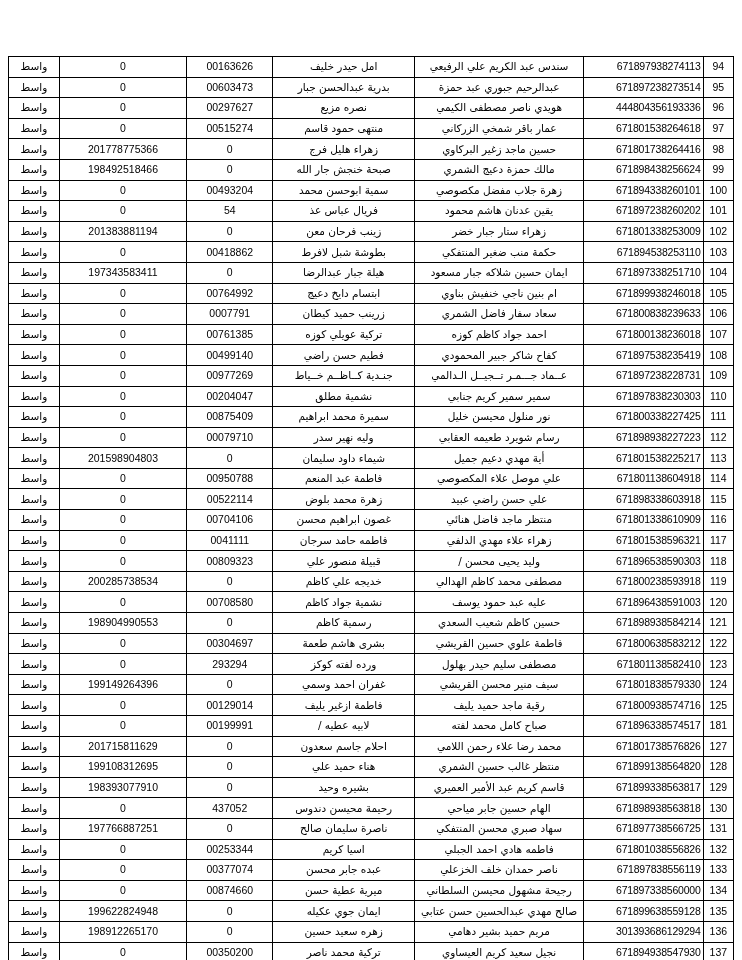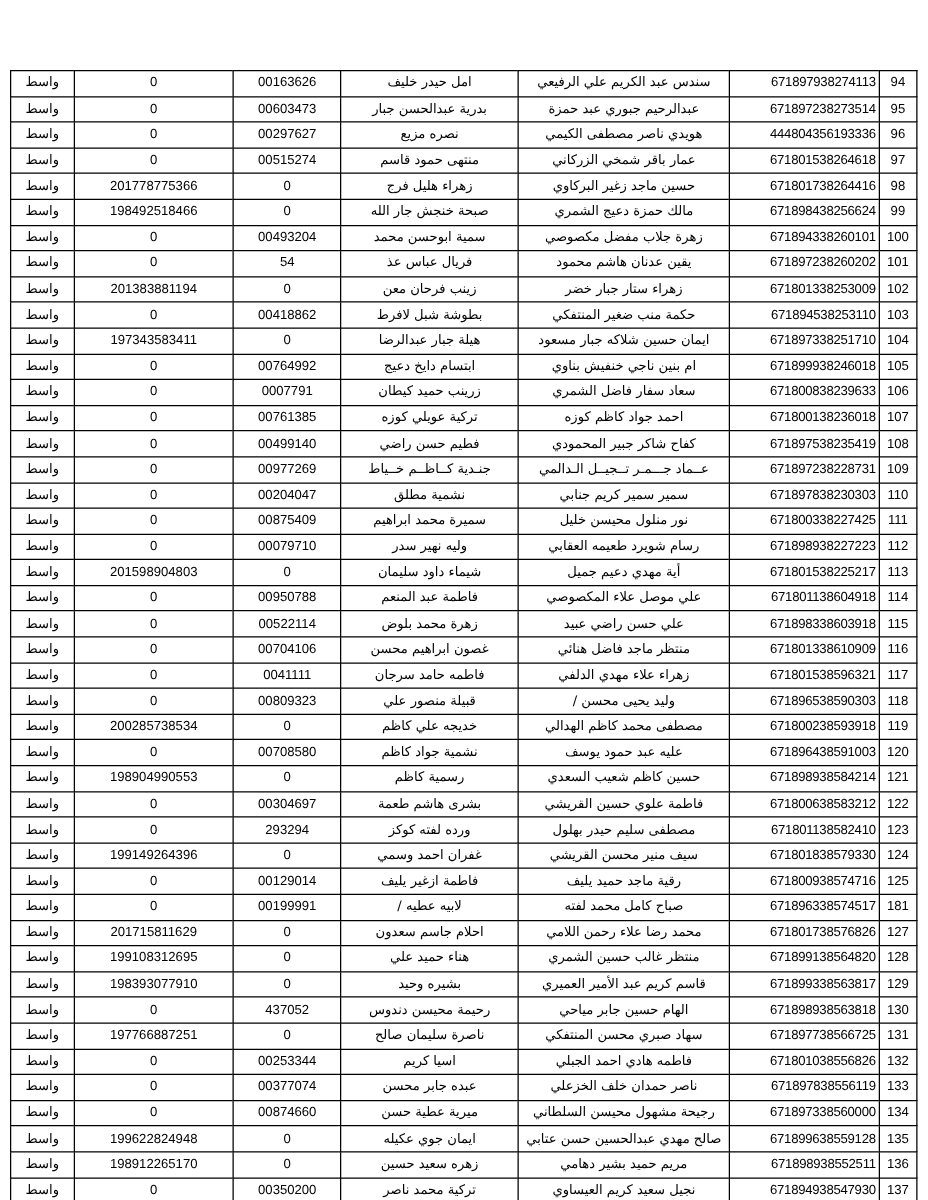--- a/index.html
+++ b/index.html
@@ -469,21 +469,21 @@
           <td class="idx">135</td>
           <td class="id">671899638559128</td>
           <td class="na">صالح مهدي عبدالحسين حسن عتابي</td>
           <td class="nb">ايمان جوي عكيله</td>
           <td class="n1">0</td>
           <td class="n2">199622824948</td>
           <td class="gov">واسط</td>
         </tr>
         <tr>
           <td class="idx">136</td>
-          <td class="id">671898938552511</td>
+          <td class="id">301393686129294</td>
           <td class="na">مريم حميد بشير دهامي</td>
           <td class="nb">زهره سعيد حسين</td>
           <td class="n1">0</td>
           <td class="n2">198912265170</td>
           <td class="gov">واسط</td>
         </tr>
         <tr>
           <td class="idx">137</td>
           <td class="id">671894938547930</td>
           <td class="na">نجيل سعيد كريم العيساوي</td>

